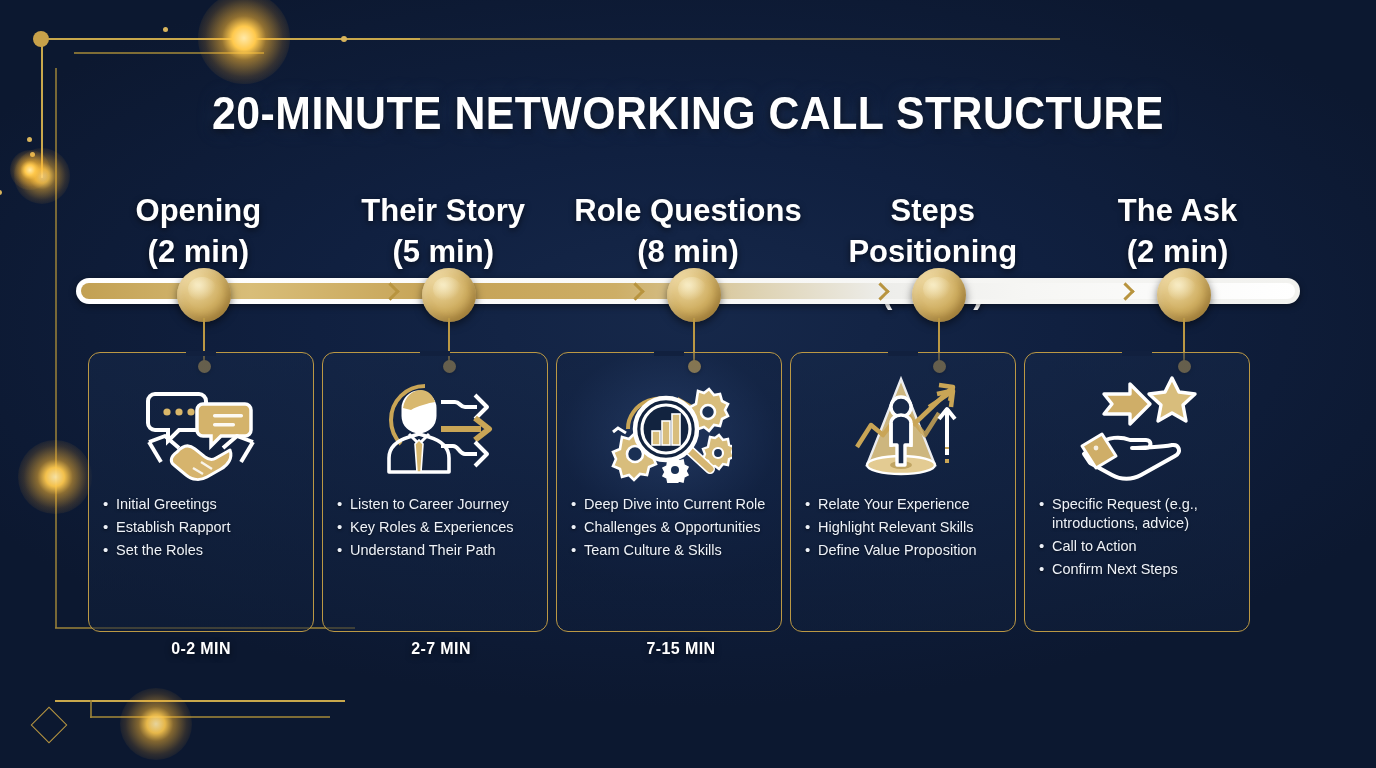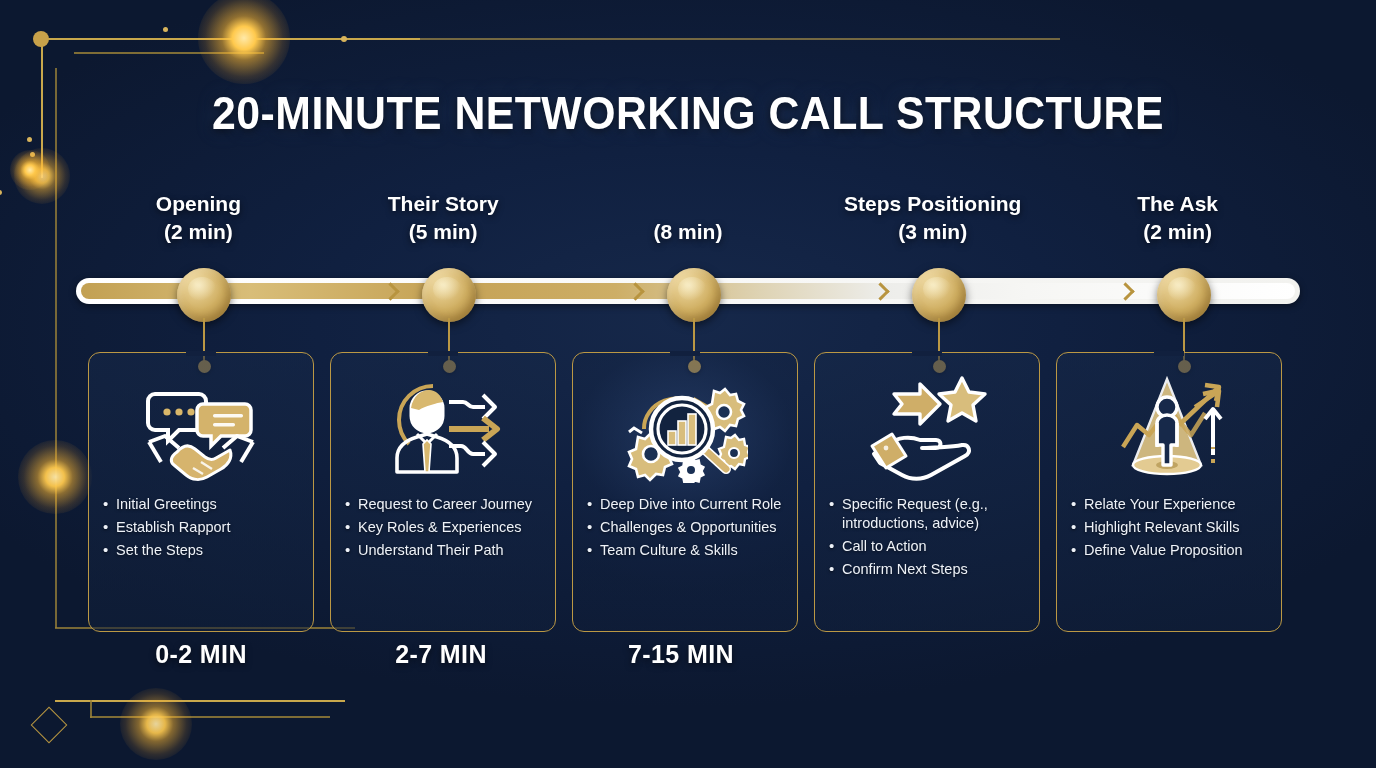--- a/index.html
+++ b/index.html
@@ -41,21 +41,21 @@
     font-stretch:condensed;
     transform:scaleX(.93);
     text-shadow:0 2px 10px rgba(0,0,0,.65), 0 0 22px rgba(120,160,220,.22);
     white-space:nowrap;
   }
 
   
   #headers { position:absolute; top:190px; left:76px; width:1224px; display:flex; }
   .hcol { flex:1; text-align:center; }
   .htitle {
-    font-size:21px; font-weight:bold; color:#fff; line-height:1.33;
+    font-size:31px; font-weight:bold; color:#fff; line-height:1.33;
     text-shadow:0 2px 6px rgba(0,0,0,.6);
   }
 
   
   #timeline { position:absolute; top:272px; left:76px; width:1224px; height:40px; }
   .track {
     position:absolute; top:6px; left:0; width:100%; height:26px;
     border-radius:13px;
     background:linear-gradient(90deg,#ffffff 0%,#f2f2ef 100%);
     box-shadow:0 2px 7px rgba(0,0,0,.45);
@@ -85,21 +85,21 @@
     background:radial-gradient(ellipse at 40% 35%, rgba(255,250,225,.55), rgba(255,250,225,0) 70%);
   }
   .stem { position:absolute; top:46px; width:2.5px; margin-left:-1.25px; height:46px; background:#bb9844; }
   .stem-dot {
     position:absolute; top:88px; width:13px; height:13px; margin-left:-6.5px;
     border-radius:50%; background:#c6a253;
     box-shadow:0 1px 4px rgba(0,0,0,.45);
   }
 
   
-  #cards { position:absolute; top:352px; left:88px; width:1200px; display:flex; gap:16px; }
+  #cards { position:absolute; top:352px; left:88px; width:1200px; display:flex; gap:8px; }
   .card {
     position:relative; width:226px; height:280px;
     border:1.5px solid #bb9844; border-radius:12px;
     background:linear-gradient(180deg, rgba(22,40,72,.55) 0%, rgba(16,31,58,.55) 100%);
     overflow:visible;
   }
   .card.center {
     background:
       radial-gradient(ellipse 80% 55% at 50% 30%, rgba(46,72,118,.55) 0%, rgba(20,37,68,.35) 60%, rgba(16,31,58,.3) 100%);
   }
@@ -118,21 +118,21 @@
   }
   .bullets li { list-style:none; position:relative; padding-left:13px; margin-bottom:4px; }
   .bullets li::before {
     content:"•"; position:absolute; left:0; top:-1px; color:#eef2f8; font-size:15px;
   }
 
   
   #times { position:absolute; top:640px; left:88px; width:1200px; display:flex; gap:14px; }
   .tcol {
     width:226px; text-align:center;
-    font-size:25px; font-weight:bold; color:#ffffff; letter-spacing:.4px;
+    font-size:16px; font-weight:bold; color:#ffffff; letter-spacing:.4px;
     text-shadow:0 2px 6px rgba(0,0,0,.6);
   }
 </style>
 </head>
 <body>
 
 <div id="stage">
 
   <div class="deco">
     <div class="ln h" style="left:40px; top:38px; width:380px;"></div>
@@ -186,21 +186,21 @@
   <div id="title">20-MINUTE NETWORKING CALL STRUCTURE</div>
 
   <div id="headers">
     <div class="hcol">
       <div class="htitle"><span>Opening</span><br><span>(2 min)</span></div>
     </div>
     <div class="hcol">
       <div class="htitle"><span>Their Story</span><br><span>(5 min)</span></div>
     </div>
     <div class="hcol">
-      <div class="htitle"><br><span>(8 min)</span></div>
+      <div class="htitle"><span>Role Questions</span><br><span>(8 min)</span></div>
     </div>
     <div class="hcol">
       <div class="htitle"><span>Steps Positioning</span><br><span>(3 min)</span></div>
     </div>
     <div class="hcol">
       <div class="htitle"><span>The Ask</span><br><span>(2 min)</span></div>
     </div>
   </div>
 
   <div id="timeline">
@@ -250,21 +250,21 @@
           <path d="M112 70 l-16 -6 l-14 12" fill="none" stroke="#ffffff" stroke-width="4" stroke-linejoin="round"></path>
           <path d="M8 70 l12 20" fill="none" stroke="#ffffff" stroke-width="4"></path>
           <path d="M112 70 l-12 20" fill="none" stroke="#ffffff" stroke-width="4"></path>
           <path d="M36 80 c6 -7 12 -8 18 -3 l10 8 c4 3 8 3 11 1 l14 -8 c3 8 -2 15 -9 19 l-14 8 c-7 4 -15 3 -21 -2 l-12 -10 c-4 -3 -4 -8 3 -13 z" fill="#d6b46d" stroke="#ffffff" stroke-width="3" stroke-linejoin="round"></path>
           <path d="M52 96 l10 6 M60 90 l11 7" fill="none" stroke="#ffffff" stroke-width="2.4" opacity=".85"></path>
         </svg>
       </div>
       <ul class="bullets">
         <li>Initial Greetings</li>
         <li>Establish Rapport</li>
-        <li>Set the Steps</li>
+        <li>Set the Roles</li>
       </ul>
     </div>
 
     <div class="card">
       <div class="card-notch"></div>
       <div class="icon-wrap">
         <svg width="120" height="110" viewBox="0 0 120 110">
           <path d="M50 14 a34 34 0 0 0 -34 34 a34 34 0 0 0 10 24" fill="none" stroke="#c9a556" stroke-width="4"></path>
           <path d="M28 36 a16 16 0 0 1 32 0 v8 a16 16 0 0 1 -32 0 z" fill="#ffffff" stroke="#ffffff" stroke-width="3"></path>
           <path d="M28 36 c2 -12 10 -18 18 -18 c7 0 12 5 14 12 c-6 1 -18 4 -24 8 z" fill="#d8b86f"></path>
@@ -273,21 +273,21 @@
           <path d="M40 72 l4 -4 l4 4 l-2 28 h-4 z" fill="#d8b86f" stroke="#ffffff" stroke-width="1.6"></path>
           <path d="M66 30 h14 c5 0 5 5 10 5 h12" fill="none" stroke="#ffffff" stroke-width="4" stroke-linejoin="round"></path>
           <path d="M100 23 l12 12 l-12 12" fill="none" stroke="#ffffff" stroke-width="4" stroke-linejoin="round"></path>
           <path d="M66 57 h40" fill="none" stroke="#c9a556" stroke-width="6"></path>
           <path d="M100 46 l14 11 l-14 11" fill="none" stroke="#c9a556" stroke-width="6" stroke-linejoin="round"></path>
           <path d="M66 74 h12 c6 0 6 8 12 8 h12" fill="none" stroke="#ffffff" stroke-width="4" stroke-linejoin="round"></path>
           <path d="M100 70 l12 12 l-12 12" fill="none" stroke="#ffffff" stroke-width="4" stroke-linejoin="round"></path>
         </svg>
       </div>
       <ul class="bullets">
-        <li>Request to Career Journey</li>
+        <li>Listen to Career Journey</li>
         <li>Key Roles &amp; Experiences</li>
         <li>Understand Their Path</li>
       </ul>
     </div>
 
     <div class="card center">
       <div class="card-notch"></div>
       <div class="icon-wrap">
         <svg width="126" height="112" viewBox="0 0 126 112">
           <path d="M22 58 a34 30 0 0 1 58 -22" fill="none" stroke="#c9a556" stroke-width="4"></path>
@@ -321,38 +321,20 @@
       <ul class="bullets">
         <li>Deep Dive into Current Role</li>
         <li>Challenges &amp; Opportunities</li>
         <li>Team Culture &amp; Skills</li>
       </ul>
     </div>
 
     <div class="card">
       <div class="card-notch"></div>
       <div class="icon-wrap">
-        <svg width="122" height="110" viewBox="0 0 122 110">
-          <path d="M28 22 l8 10 l-8 10 h26 v10 l20 -20 l-20 -20 v10 z" fill="#cfae68" stroke="#ffffff" stroke-width="3.4" stroke-linejoin="round"></path>
-          <path d="M96 6 l7 14 l16 2 l-12 11 l3 16 l-14 -8 l-14 8 l3 -16 l-12 -11 l16 -2 z" fill="#d8bd7c" stroke="#ffffff" stroke-width="3.4" stroke-linejoin="round"></path>
-          <path d="M8 82 l14 -10 c10 -7 22 -8 32 -4 h16 c6 0 6 8 0 8 h-14 c7 0 30 -1 40 -3 c7 -1 10 7 3 11 l-34 19 c-9 5 -20 5 -29 0 l-22 -12 z" fill="none" stroke="#ffffff" stroke-width="4" stroke-linejoin="round"></path>
-          <path d="M6 74 l20 -12 l14 22 l-20 12 z" fill="#cfae68" stroke="#ffffff" stroke-width="3" stroke-linejoin="round"></path>
-          <circle cx="20" cy="76" r="2.4" fill="#ffffff" opacity=".8"></circle>
-        </svg>
-      </div>
-      <ul class="bullets">
-        <li>Specific Request (e.g., introductions, advice)</li>
-        <li>Call to Action</li>
-        <li>Confirm Next Steps</li>
-      </ul>
-    </div>
-
-    <div class="card">
-      <div class="card-notch"></div>
-      <div class="icon-wrap">
         <svg width="120" height="112" viewBox="0 0 120 112">
           <path d="M58 8 l34 86 h-68 z" fill="#ddc384" opacity=".92" stroke="#ffffff" stroke-width="2.4"></path>
           <ellipse cx="58" cy="94" rx="34" ry="9" fill="#e3cb92" stroke="#ffffff" stroke-width="2.4"></ellipse>
           <ellipse cx="58" cy="94" rx="11" ry="4" fill="#a98a43" opacity=".6"></ellipse>
           <path d="M14 76 l14 -22 l12 10 l20 -26" fill="none" stroke="#c9a556" stroke-width="4.5" stroke-linejoin="round"></path>
           <path d="M60 38 l22 26 l14 -22" fill="none" stroke="#c9a556" stroke-width="4.5" stroke-linejoin="round" opacity=".85"></path>
           <path d="M86 36 l24 -16 l-2 16 M108 20 l-14 3" fill="none" stroke="#c9a556" stroke-width="4.5" stroke-linejoin="round"></path>
           <path d="M70 54 l38 -36" fill="none" stroke="#c9a556" stroke-width="4.5"></path>
           <path d="M96 14 l14 2 l-3 14" fill="none" stroke="#c9a556" stroke-width="4.5" stroke-linejoin="round"></path>
           <path d="M104 84 v-44" fill="none" stroke="#ffffff" stroke-width="4"></path>
@@ -362,20 +344,38 @@
           <path d="M48 52 a10 8 0 0 1 20 0 v22 h-6 v20 h-8 v-20 h-6 z" fill="#17294a" stroke="#ffffff" stroke-width="3.4" stroke-linejoin="round"></path>
           <path d="M48 52 v24 M68 52 v24" stroke="#ffffff" stroke-width="3.4"></path>
         </svg>
       </div>
       <ul class="bullets">
         <li>Relate Your Experience</li>
         <li>Highlight Relevant Skills</li>
         <li>Define Value Proposition</li>
       </ul>
     </div>
+
+    <div class="card">
+      <div class="card-notch"></div>
+      <div class="icon-wrap">
+        <svg width="122" height="110" viewBox="0 0 122 110">
+          <path d="M28 22 l8 10 l-8 10 h26 v10 l20 -20 l-20 -20 v10 z" fill="#cfae68" stroke="#ffffff" stroke-width="3.4" stroke-linejoin="round"></path>
+          <path d="M96 6 l7 14 l16 2 l-12 11 l3 16 l-14 -8 l-14 8 l3 -16 l-12 -11 l16 -2 z" fill="#d8bd7c" stroke="#ffffff" stroke-width="3.4" stroke-linejoin="round"></path>
+          <path d="M8 82 l14 -10 c10 -7 22 -8 32 -4 h16 c6 0 6 8 0 8 h-14 c7 0 30 -1 40 -3 c7 -1 10 7 3 11 l-34 19 c-9 5 -20 5 -29 0 l-22 -12 z" fill="none" stroke="#ffffff" stroke-width="4" stroke-linejoin="round"></path>
+          <path d="M6 74 l20 -12 l14 22 l-20 12 z" fill="#cfae68" stroke="#ffffff" stroke-width="3" stroke-linejoin="round"></path>
+          <circle cx="20" cy="76" r="2.4" fill="#ffffff" opacity=".8"></circle>
+        </svg>
+      </div>
+      <ul class="bullets">
+        <li>Specific Request (e.g., introductions, advice)</li>
+        <li>Call to Action</li>
+        <li>Confirm Next Steps</li>
+      </ul>
+    </div>
   </div>
 
   <div id="times">
     <div class="tcol">0-2 MIN</div>
     <div class="tcol">2-7 MIN</div>
     <div class="tcol">7-15 MIN</div>
   </div>
 
 </div>
 

